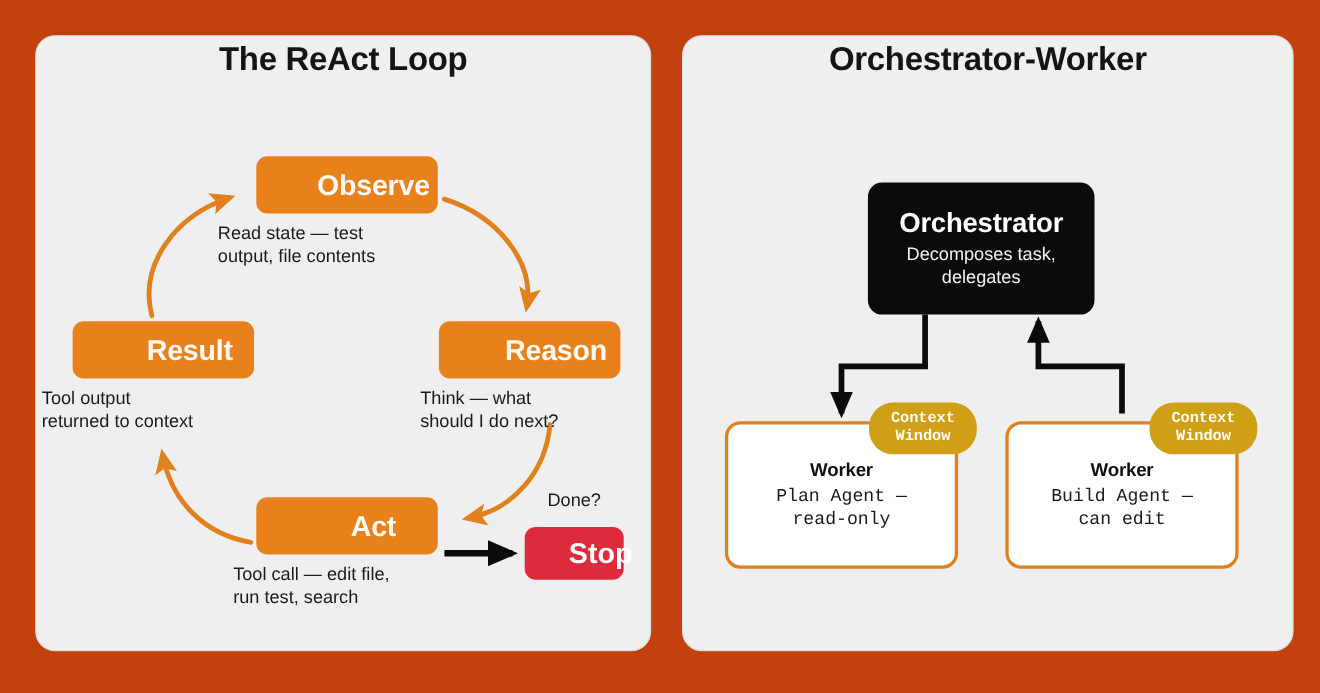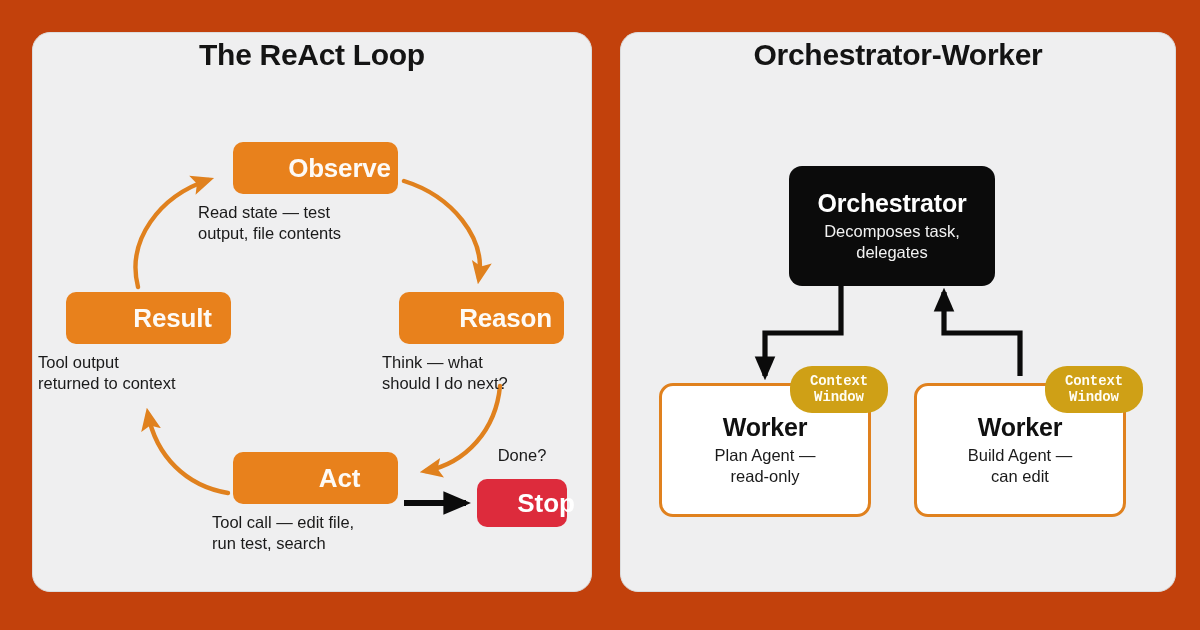--- a/index.html
+++ b/index.html
@@ -139,32 +139,33 @@
     border: 3px solid #e0811e;
     border-radius: 14px;
     display: flex;
     flex-direction: column;
     align-items: center;
     justify-content: center;
   }
   #worker-left  { left: 659px; top: 383px; width: 212px; height: 134px; }
   #worker-right { left: 914px; top: 383px; width: 212px; height: 134px; }
   .worker-title {
-    font-size: 25px;
+    font-size: 17px;
     font-weight: bold;
     color: #101010;
     letter-spacing: -0.2px;
     margin-bottom: 3px;
   }
   .worker-sub {
     font-size: 16.5px;
     line-height: 1.25;
     text-align: center;
     white-space: pre-line;
     color: #1a1a1a;
+    font-family: Liberation Mono, monospace;
   }
 
   .ctx-badge {
     position: absolute;
     box-sizing: border-box;
     background: #cfa016;
     border-radius: 22px;
     color: #fffdf4;
     font-size: 14px;
     font-weight: bold;

